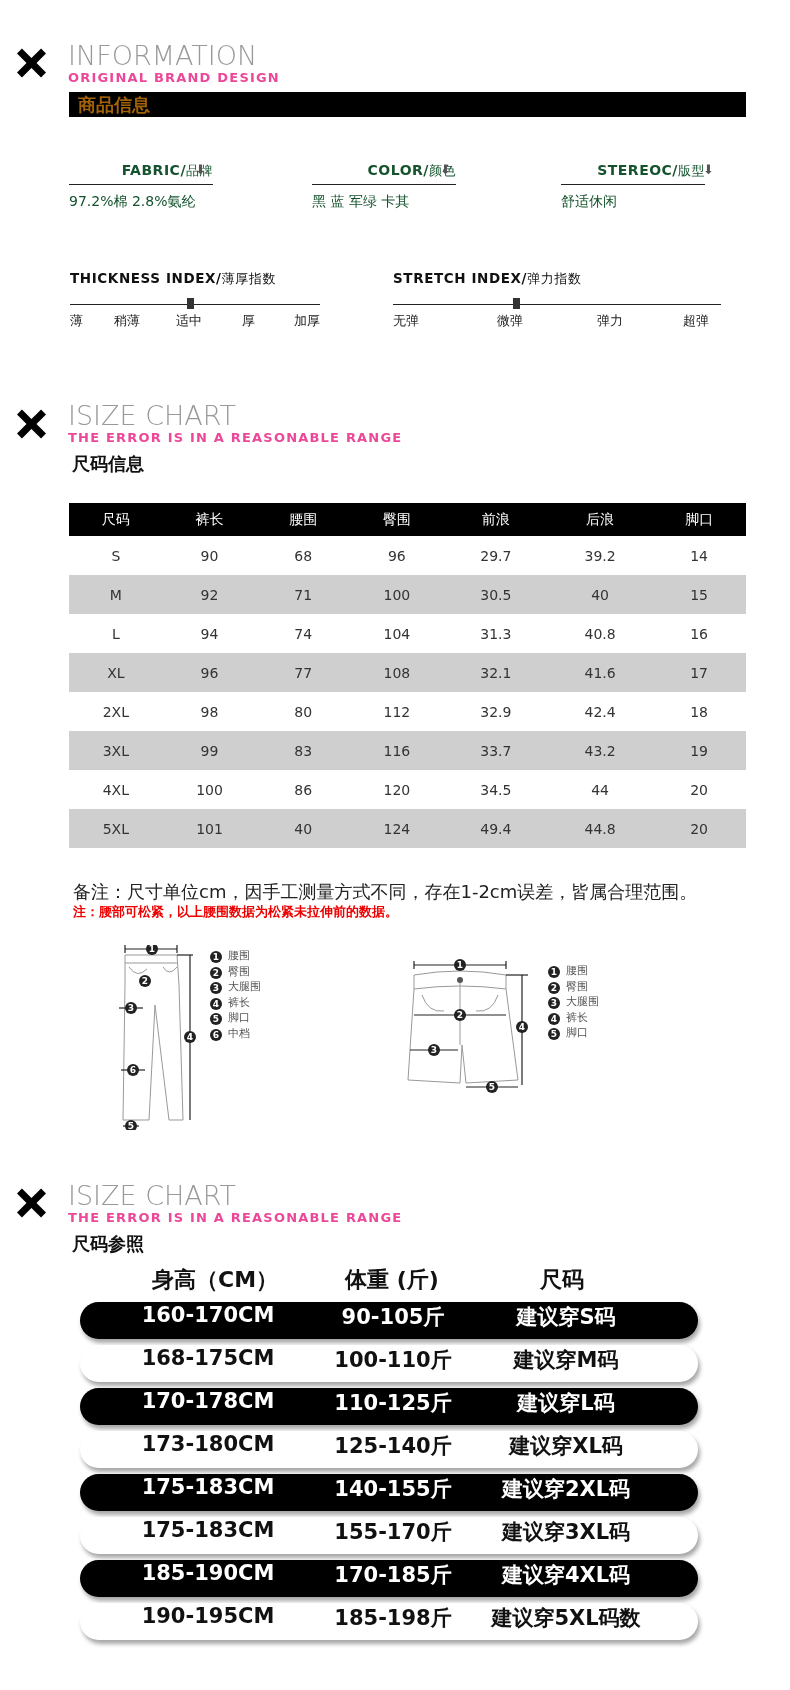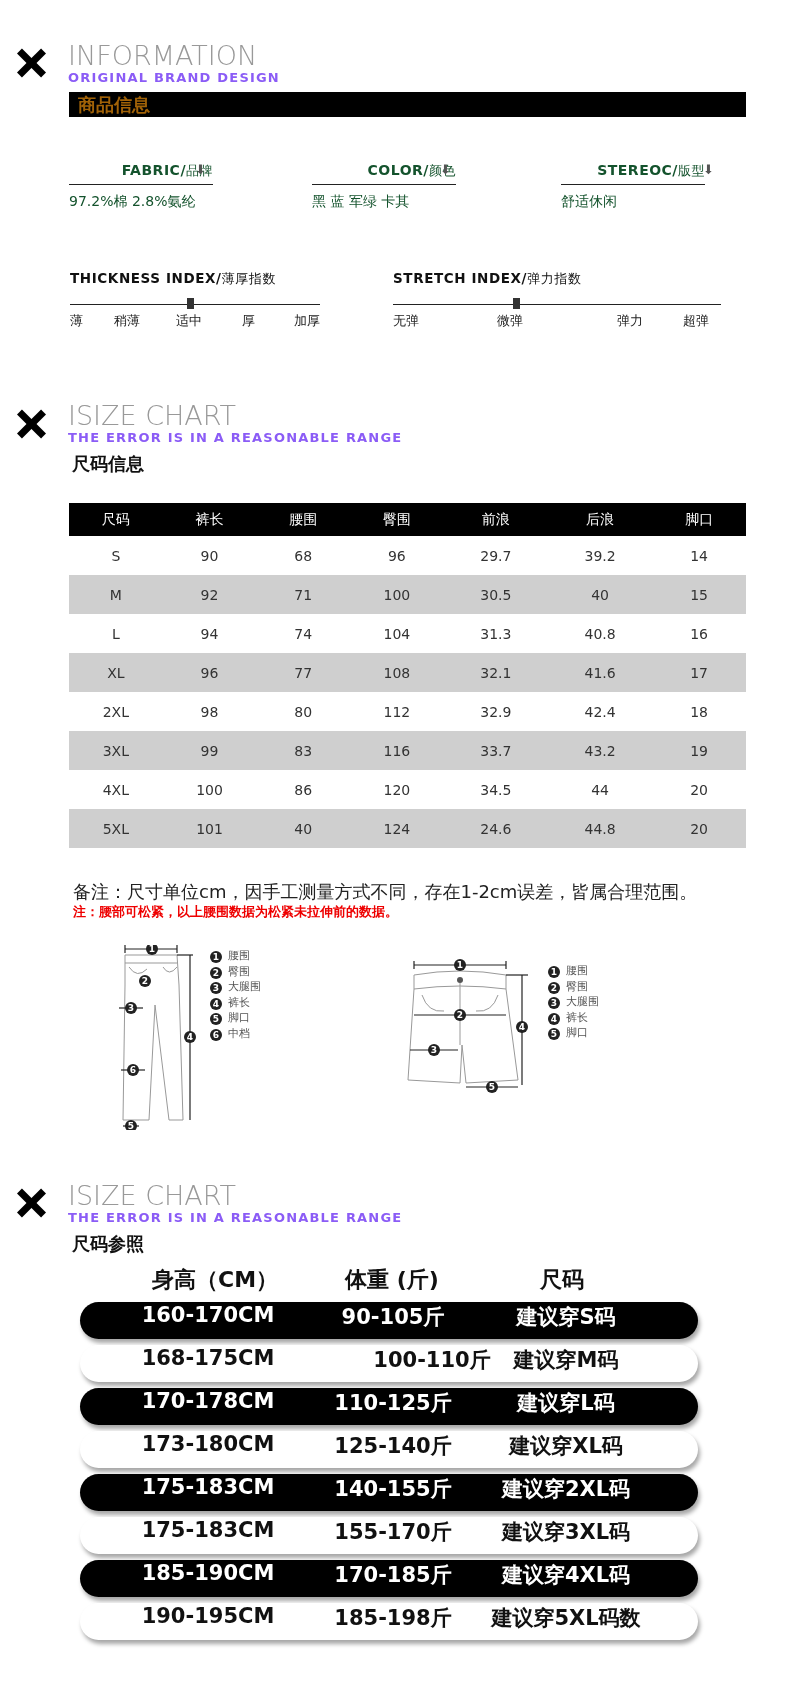--- a/index.html
+++ b/index.html
@@ -7,21 +7,21 @@
   body { position: relative; font-family: "DejaVu Sans", sans-serif; color: #222; }
   .x-icon { position: absolute; left: 16px; width: 30px; height: 30px; }
   .x-icon::before, .x-icon::after {
     content: ""; position: absolute; left: 12px; top: -2px; width: 7px; height: 34px; background: #000;
     transform: rotate(45deg);
   }
   .x-icon::after { transform: rotate(-45deg); }
   .thin-title { position: absolute; left: 68px; font-family: "DejaVu Sans", sans-serif; font-weight: 200;
     font-size: 27px; letter-spacing: 0px; color: #999; -webkit-text-stroke: 0; font-stretch: condensed; }
   .bold-sub { position: absolute; left: 68px; font-family: "DejaVu Sans", sans-serif; font-weight: bold;
-    font-size: 13px; letter-spacing: 1.2px; color: #8b5cf6; }
+    font-size: 13px; letter-spacing: 1.2px; color: #ec4899; }
   .cn-title { position: absolute; left: 72px; font-weight: bold; font-size: 18px; color: #111; }
 
   .black-bar { position: absolute; left: 69px; top: 92px; width: 677px; height: 25px; background: #000; }
   .black-bar span { position: absolute; left: 9px; top: 1px; color: #a16207; font-weight: bold; font-size: 18px; }
 
   .attr { position: absolute; top: 160px; }
   .attr-label { font-weight: bold; font-size: 14px; letter-spacing: 0.5px; color: #14532d; height: 24px; line-height: 20px; text-align: right; }
   .attr-label .cn { font-weight: normal; font-size: 13px; }
   .attr-arrow { position: absolute; top: 2px; font-size: 13px; color: #555; }
   .attr-line { height: 1px; background: #222; }
@@ -99,21 +99,21 @@
     </div>
   </div>
 
   <div class="idx" style="left:393px; width:330px;">
     <div class="idx-label"><span>STRETCH INDEX/</span><span class="cn">弹力指数</span></div>
     <div class="idx-track" style="left:0; width:328px;"></div>
     <div class="idx-knob" style="left:120px;"></div>
     <div class="idx-ticks">
       <span style="left:0;">无弹</span>
       <span style="left:104px;">微弹</span>
-      <span style="left:204px;margin-left:20px;">弹力</span>
+      <span style="left:204px;">弹力</span>
       <span style="left:290px;">超弹</span>
     </div>
   </div>
 </div>
 
 <div>
   <div class="x-icon" style="top:409px;"></div>
   <div class="thin-title" style="top:400px;">ISIZE CHART</div>
   <div class="bold-sub" style="top:430px;">THE ERROR IS IN A REASONABLE RANGE</div>
   <div class="cn-title" style="top:452px;">尺码信息</div>
@@ -192,21 +192,21 @@
           <td>120</td>
           <td>34.5</td>
           <td>44</td>
           <td>20</td>
       </tr>
       <tr class="alt">
         <td>5XL</td>
           <td>101</td>
           <td>40</td>
           <td>124</td>
-          <td>24.6</td>
+          <td>49.4</td>
           <td>44.8</td>
           <td>20</td>
       </tr>
     </tbody>
   </table>
 
   <div class="note1">备注：尺寸单位cm，因手工测量方式不同，存在1-2cm误差，皆属合理范围。</div>
   <div class="note2">注：腰部可松紧，以上腰围数据为松紧未拉伸前的数据。</div>
 
   <div class="diagram" style="left:115px; top:945px; width:100px; height:185px;">
@@ -305,21 +305,21 @@
   <div class="ref-head" style="left:345px;">体重 (斤)</div>
   <div class="ref-head" style="left:540px;">尺码</div>
 
   <div class="pill dark" style="top:1302px;">
       <span style="left:128px;">160-170CM</span>
       <span style="left:313px;">90-105斤</span>
       <span style="left:486px;">建议穿S码</span>
     </div>
   <div class="pill light" style="top:1345px;">
       <span style="left:128px;">168-175CM</span>
-      <span style="left:313px;margin-left:39px;">100-110斤</span>
+      <span style="left:313px;">100-110斤</span>
       <span style="left:486px;">建议穿M码</span>
     </div>
   <div class="pill dark" style="top:1388px;">
       <span style="left:128px;">170-178CM</span>
       <span style="left:313px;">110-125斤</span>
       <span style="left:486px;">建议穿L码</span>
     </div>
   <div class="pill light" style="top:1431px;">
       <span style="left:128px;">173-180CM</span>
       <span style="left:313px;">125-140斤</span>

